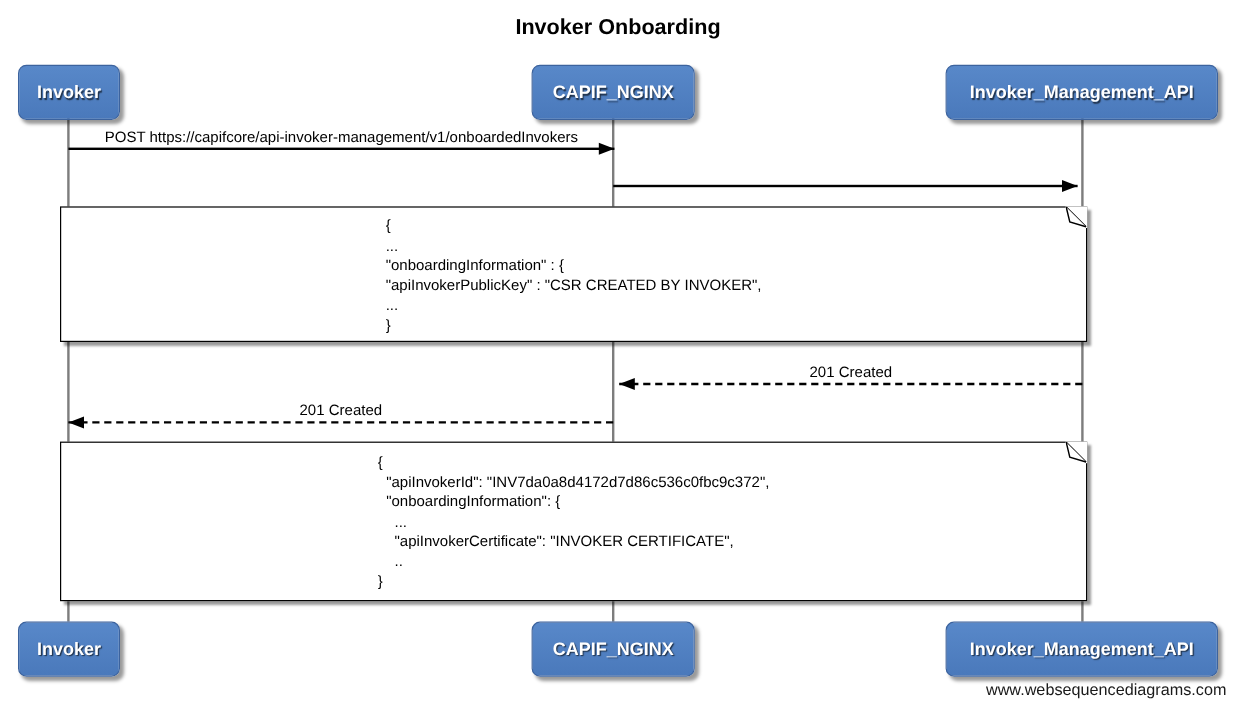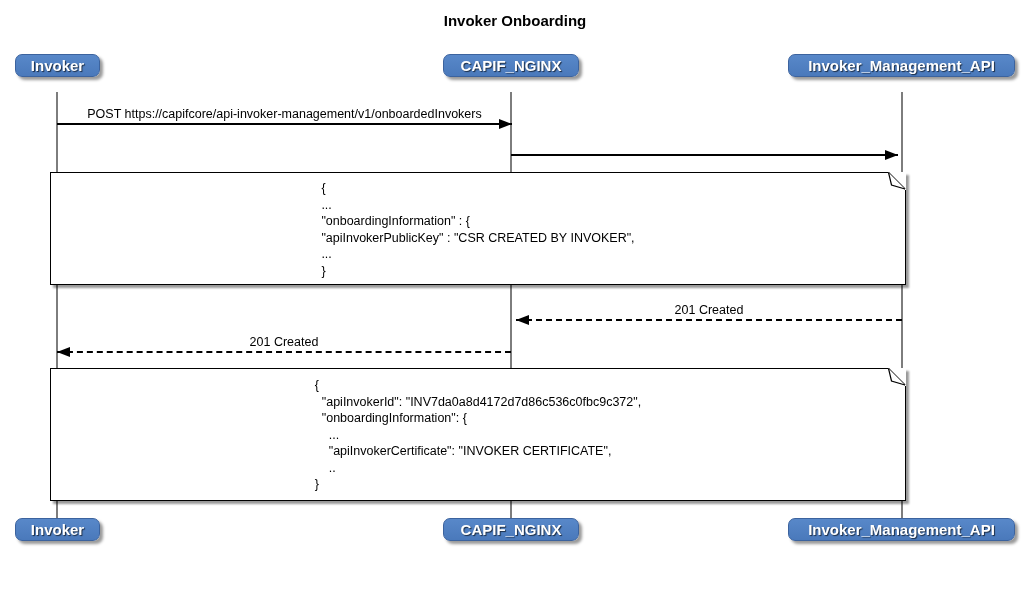--- a/index.html
+++ b/index.html
@@ -4,28 +4,28 @@
 <style>
   * { margin:0; padding:0; box-sizing:border-box; }
   html,body { background:#ffffff; }
   body { font-family:"Liberation Sans","DejaVu Sans",sans-serif; }
   .canvas {
     position:relative; width:1030px; height:593px; background:#ffffff;
     overflow:hidden;
   }
   .title {
     position:absolute; top:12px; left:0; width:1030px; text-align:center;
-    font-size:15px; font-weight:700; color:#000;
+    font-size:18px; font-weight:700; color:#000;
   }
   .lifeline {
     position:absolute; top:92px; height:426px; width:2px;
     background:#7d7d7d; z-index:1;
   }
   .actor {
-    position:absolute; height:23px; z-index:5;
+    position:absolute; height:46px; z-index:5;
     background:linear-gradient(180deg,#5888c9 0%,#4a79bb 100%);
     border:1px solid #3c639e; border-radius:7px;
     box-shadow:3px 3px 3px rgba(0,0,0,0.40);
     display:flex; align-items:center; justify-content:center;
     color:#ffffff; font-weight:700; font-size:15px;
     text-shadow:1px 1px 1px rgba(0,0,0,0.65);
     white-space:nowrap;
   }
   .mlabel {
     position:absolute; text-align:center; font-size:12.5px; color:#000;
@@ -119,14 +119,15 @@
   </div>
 
   <div class="actor" style="left:15px;top:54px;width:85px">Invoker</div>
   <div class="actor" style="left:443px;top:54px;width:136px">CAPIF_NGINX</div>
   <div class="actor" style="left:788px;top:54px;width:227px">Invoker_Management_API</div>
 
   <div class="actor" style="left:15px;top:518px;width:85px">Invoker</div>
   <div class="actor" style="left:443px;top:518px;width:136px">CAPIF_NGINX</div>
   <div class="actor" style="left:788px;top:518px;width:227px">Invoker_Management_API</div>
 
+  <div class="watermark">www.websequencediagrams.com</div>
 
 </div>
 
 </body></html>

